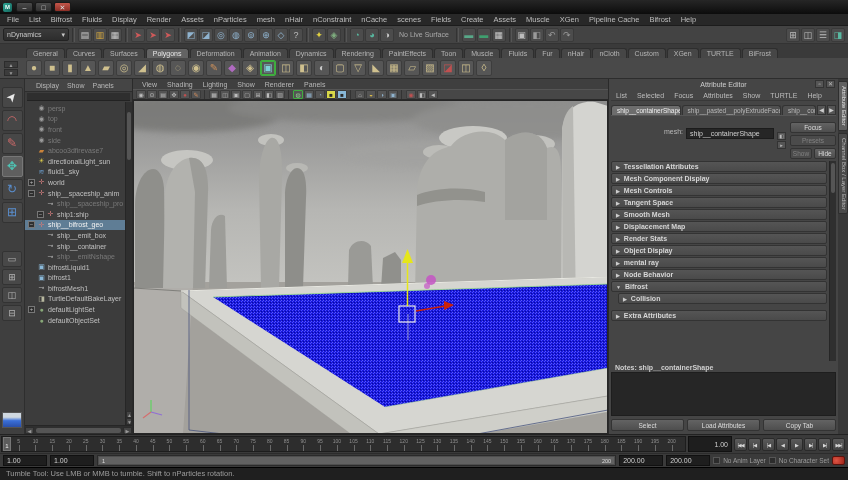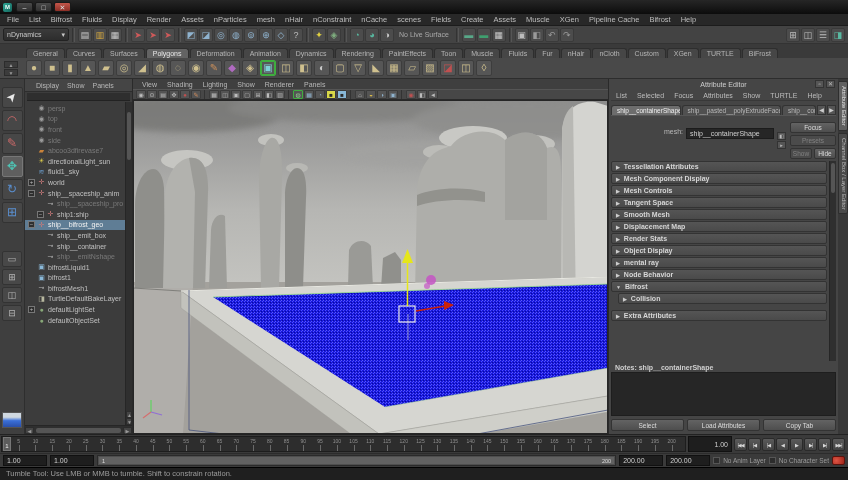--- a/index.html
+++ b/index.html
@@ -775,13 +775,13 @@
   </div>
   <div class="rfield">200.00</div>
   <div class="rfield">200.00</div>
   <div class="chk"></div>
   <div class="chklbl">No Anim Layer</div>
   <div class="chk"></div>
   <div class="chklbl">No Character Set</div>
   <div class="keyicon"></div>
 </div>
 
-<div class="helpline">Tumble Tool: Use LMB or MMB to tumble. Shift to constrain rotation.</div>
+<div class="helpline">Tumble Tool: Use LMB or MMB to tumble. Shift to nParticles rotation.</div>
 
 </body></html>

